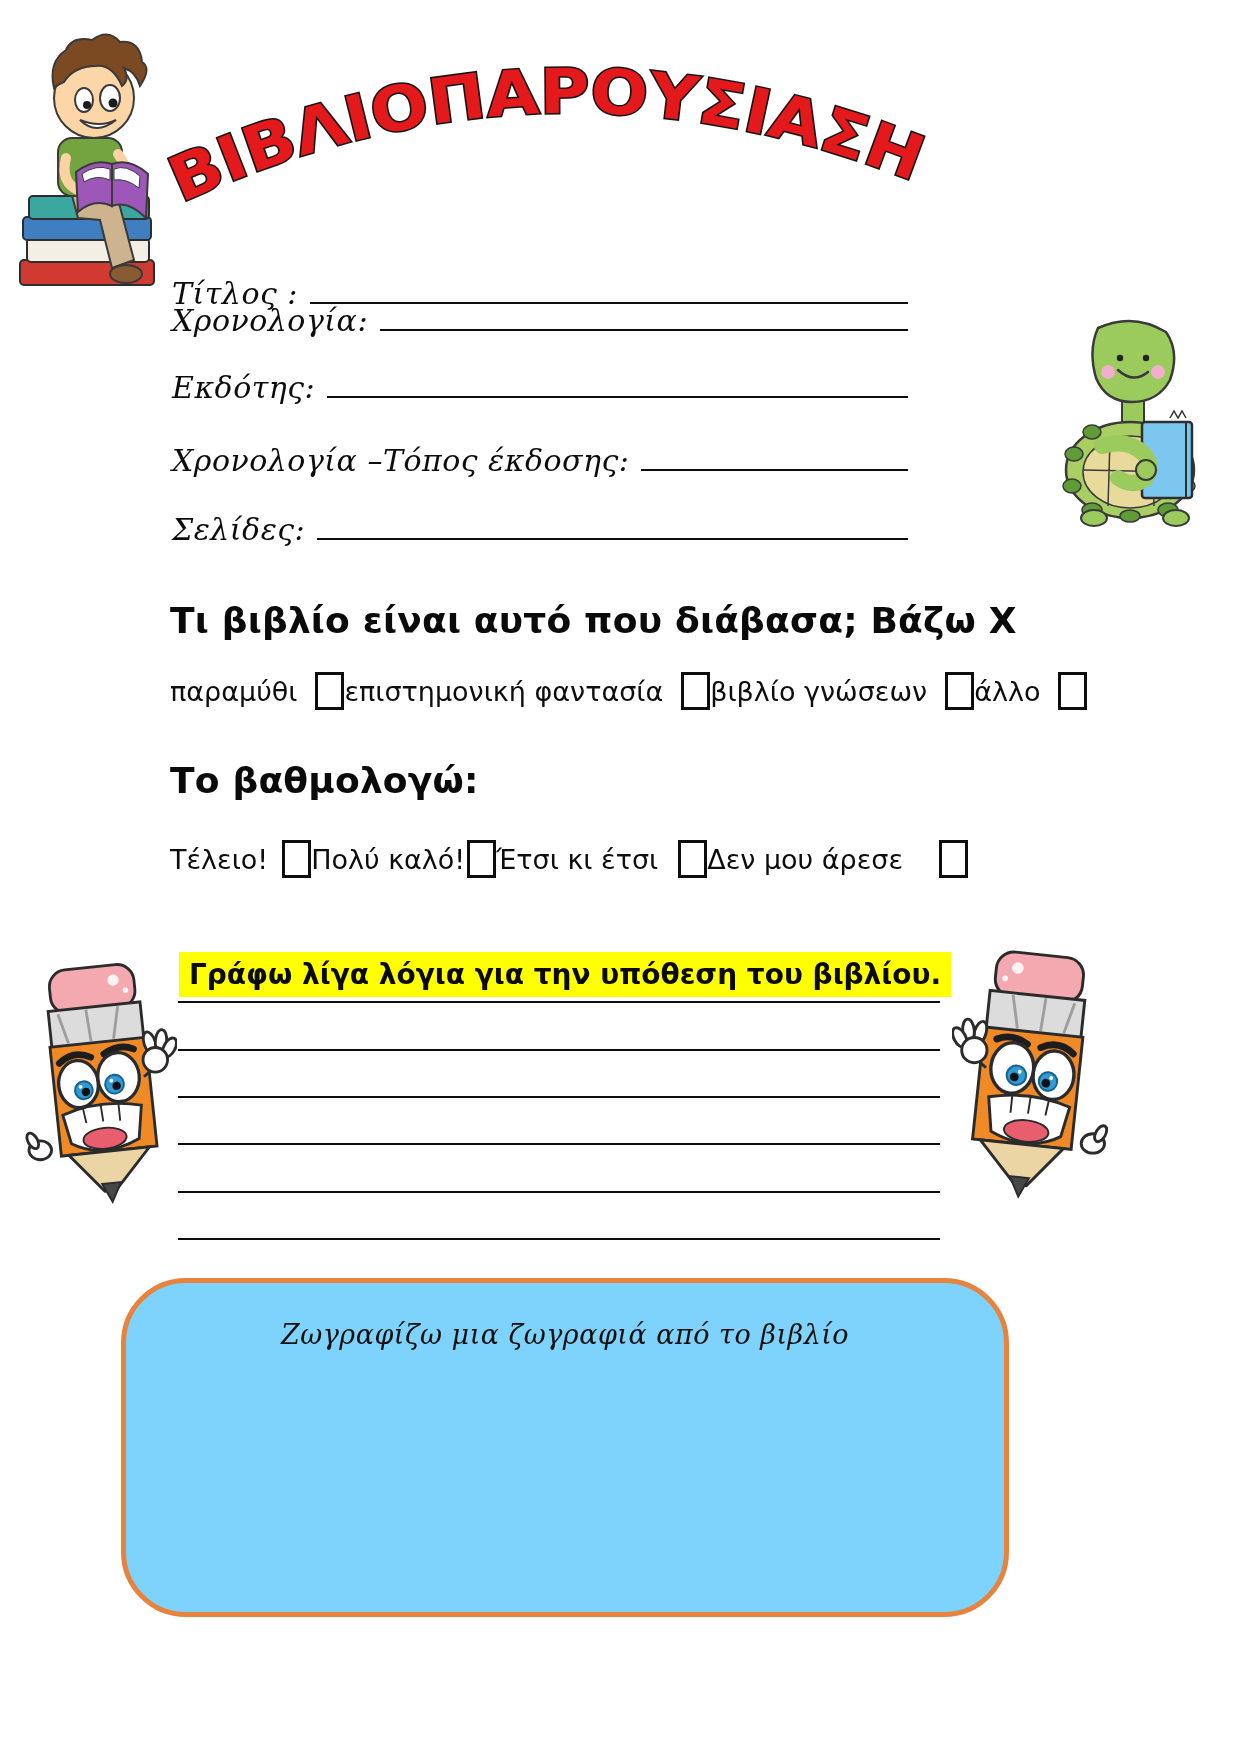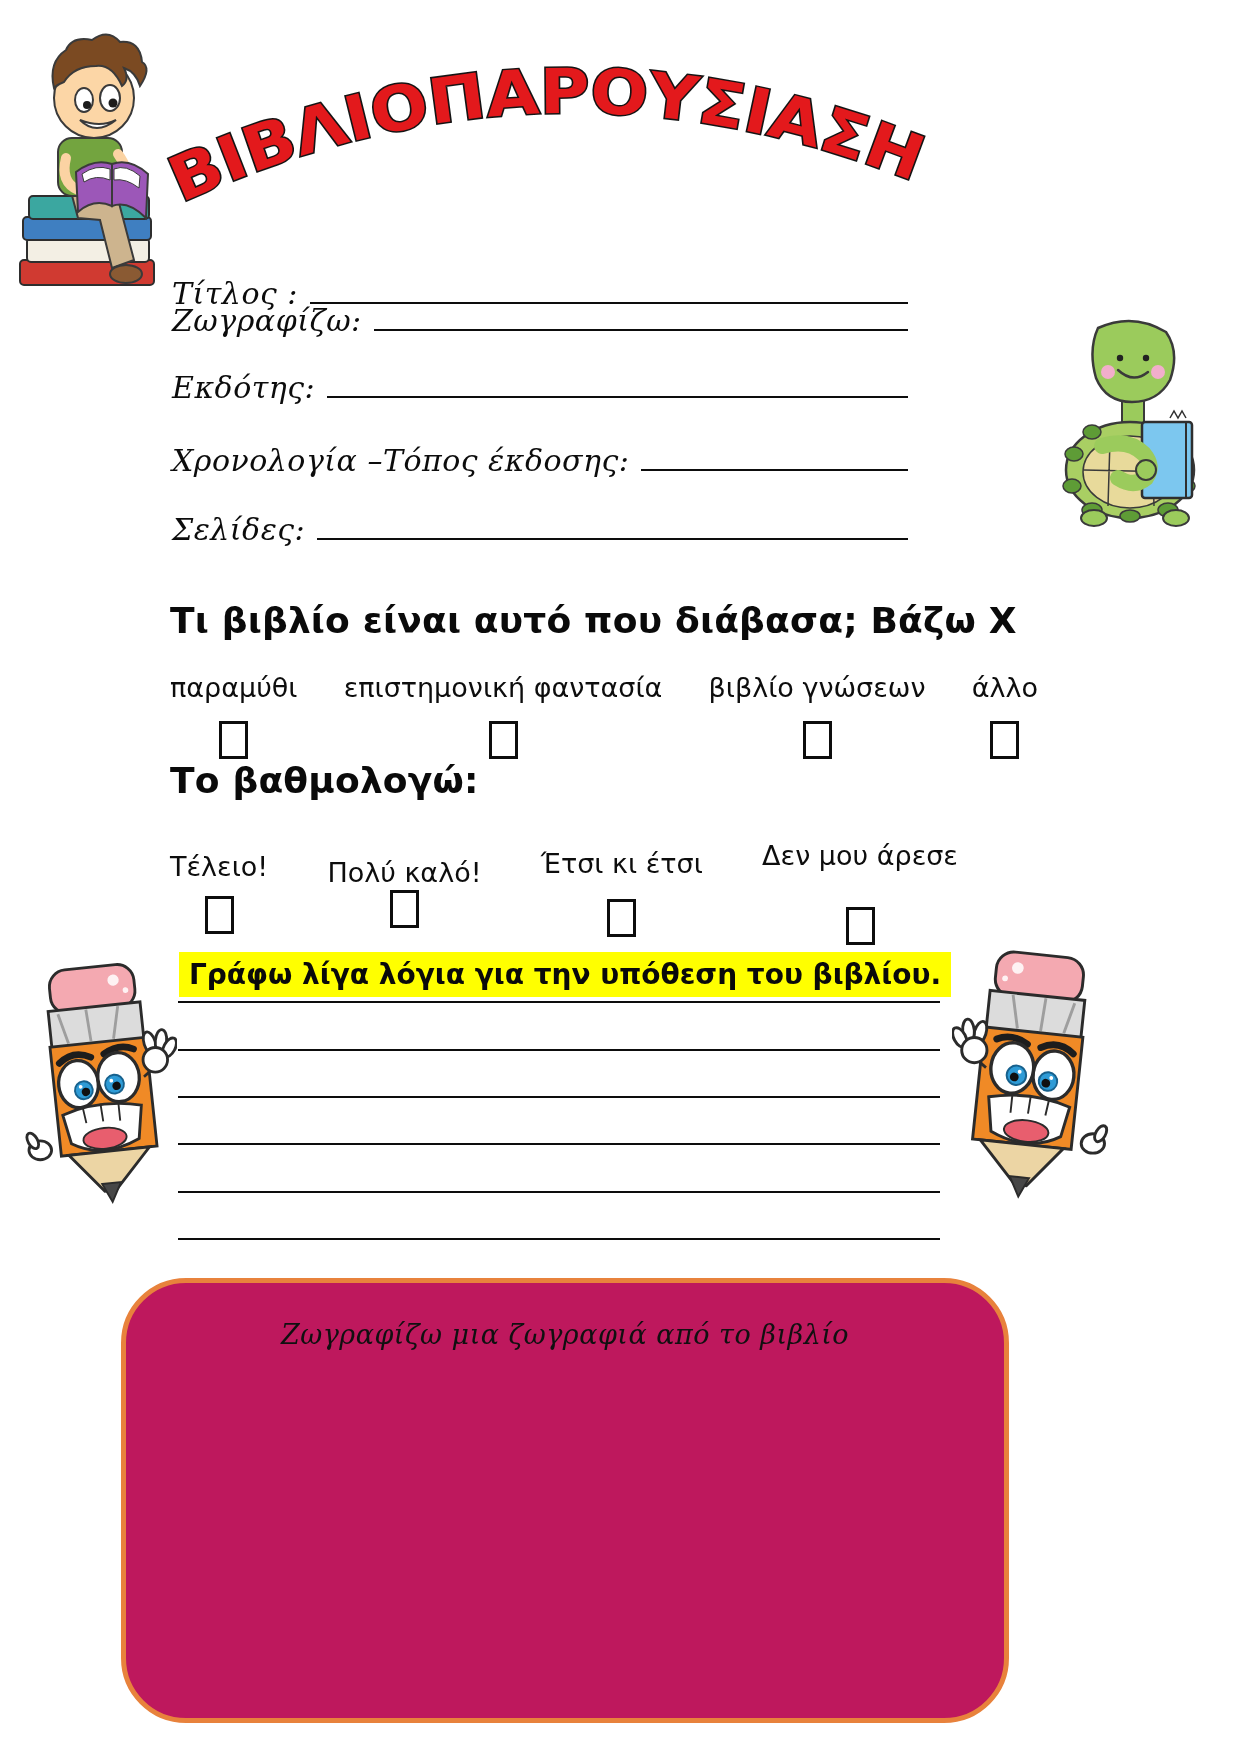--- a/index.html
+++ b/index.html
@@ -14,31 +14,31 @@
   .field-row{position:absolute;left:172px;width:736px;display:flex;align-items:flex-end;}
   .field-label{
     font-family:"DejaVu Serif",serif;font-style:italic;font-size:30px;
     white-space:nowrap;letter-spacing:.5px;color:#0c0c0c;
   }
   .field-underline{flex:1;border-bottom:2.5px solid #0d0d0d;margin-left:12px;margin-bottom:7px;}
   
   .section-heading{position:absolute;left:170px;font-weight:bold;font-size:36px;color:#0a0a0a;letter-spacing:.2px;}
   
   .chk-row{position:absolute;left:170px;display:flex;justify-content:space-between;align-items:center;}
-  .chk-opt{display:flex;align-items:center;gap:18px;flex-direction:column;}
+  .chk-opt{display:flex;align-items:center;gap:18px;}
   .chk-label{font-size:27px;color:#0d0d0d;white-space:nowrap;}
   .chk-box{width:29px;height:38px;border:3px solid #0d0d0d;background:#fff;box-sizing:border-box;}
   
   .highlight-heading{position:absolute;left:170px;top:910px;width:790px;text-align:center;margin-top:48px;}
   .highlight-heading span{background:#ffff00;font-weight:bold;font-size:28px;padding:6px 10px;color:#0a0a0a;}
   
   .write-line{position:absolute;left:178px;width:762px;height:0;border-bottom:2.5px solid #0d0d0d;}
   
-  .draw-box{position:absolute;left:121px;top:1278px;width:888px;height:445px;
-    border:5px solid #e8823c;border-radius:65px;box-sizing:border-box;background:#be185d;}
+  .draw-box{position:absolute;left:121px;top:1278px;width:888px;height:339px;
+    border:5px solid #e8823c;border-radius:65px;box-sizing:border-box;background:#7dd3fc;}
   .draw-caption{margin-top:36px;text-align:center;font-family:"DejaVu Serif",serif;
     font-style:italic;font-size:27px;color:#101010;letter-spacing:.5px;}
   .pencil-flip svg{transform:scaleX(-1);}
 </style>
 </head>
 <body>
 
 <div class="page">
 
   <div class="illus" style="left:8px;top:22px;">
@@ -79,21 +79,21 @@
         <textPath href="#titleArc" startOffset="0" textLength="755" lengthAdjust="spacingAndGlyphs">ΒΙΒΛΙΟΠΑΡΟΥΣΙΑΣΗ</textPath>
       </text>
     </svg>
   </div>
 
   <div class="field-row" style="top:236px;margin-top:40px;">
     <span class="field-label">Τίτλος :</span>
     <span class="field-underline"></span>
   </div>
   <div class="field-row" style="top:303px;">
-    <span class="field-label">Ζωγραφίζω:</span>
+    <span class="field-label">Χρονολογία:</span>
     <span class="field-underline"></span>
   </div>
   <div class="field-row" style="top:370px;">
     <span class="field-label">Εκδότης:</span>
     <span class="field-underline"></span>
   </div>
   <div class="field-row" style="top:443px;">
     <span class="field-label">Χρονολογία –Τόπος έκδοσης:</span>
     <span class="field-underline"></span>
   </div>

